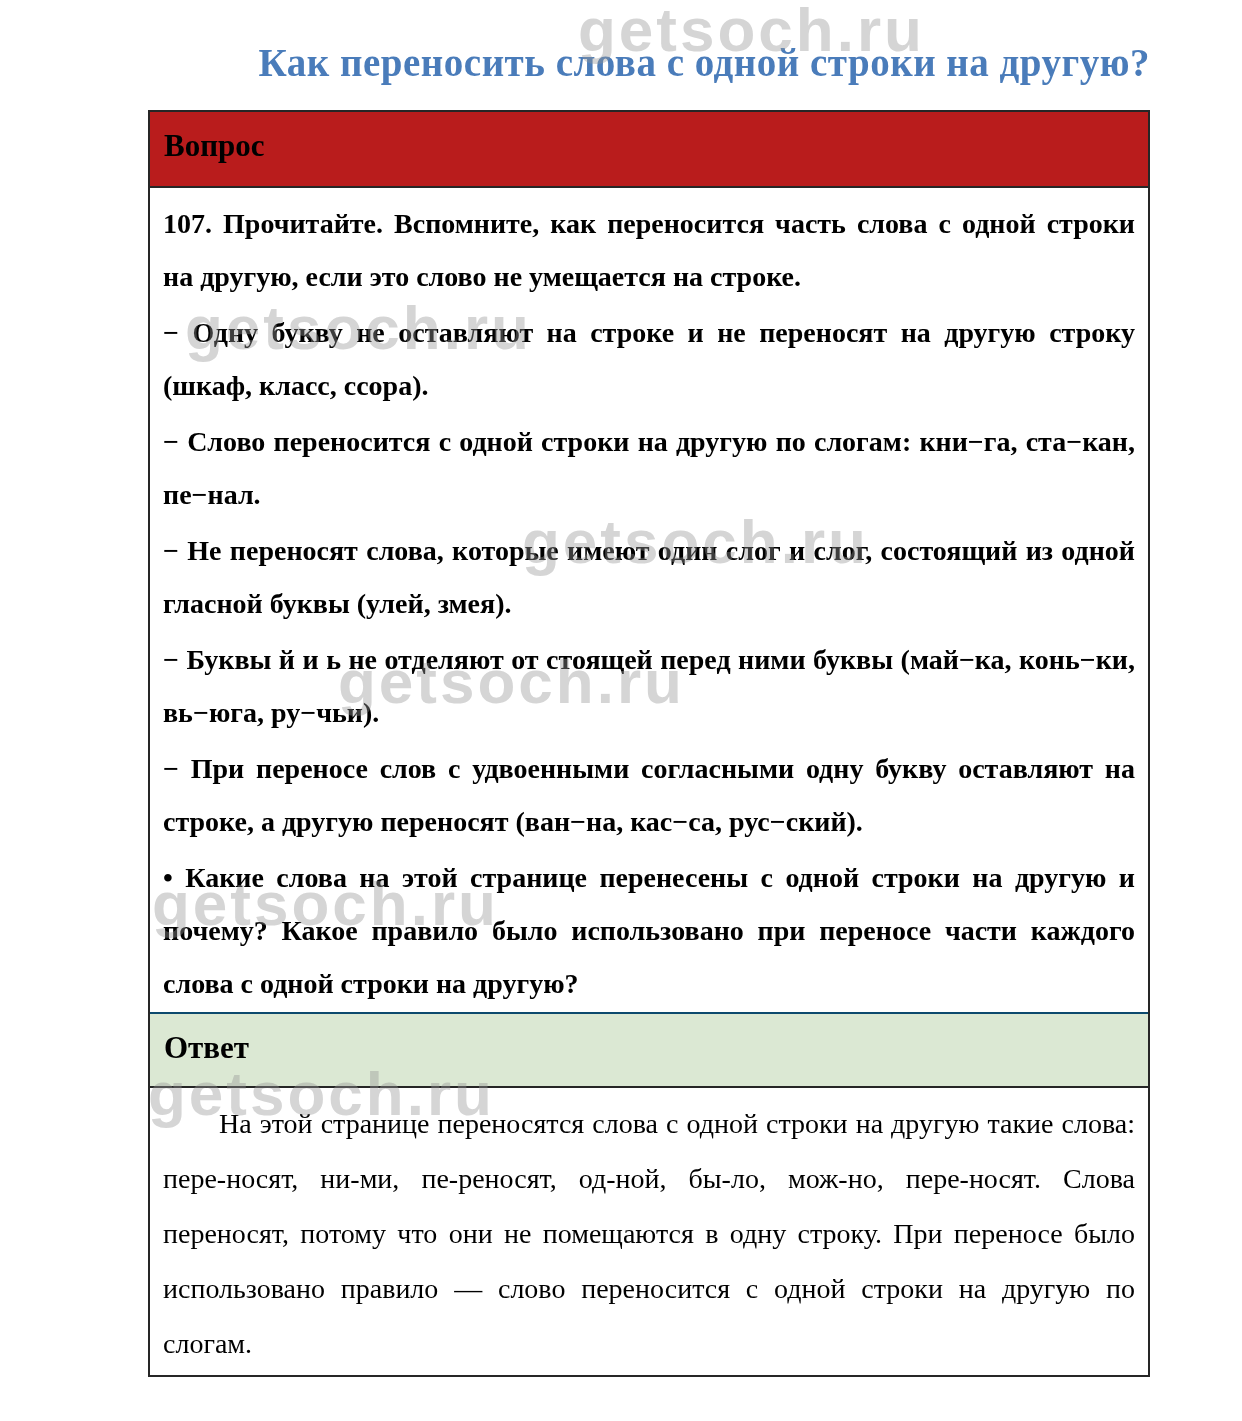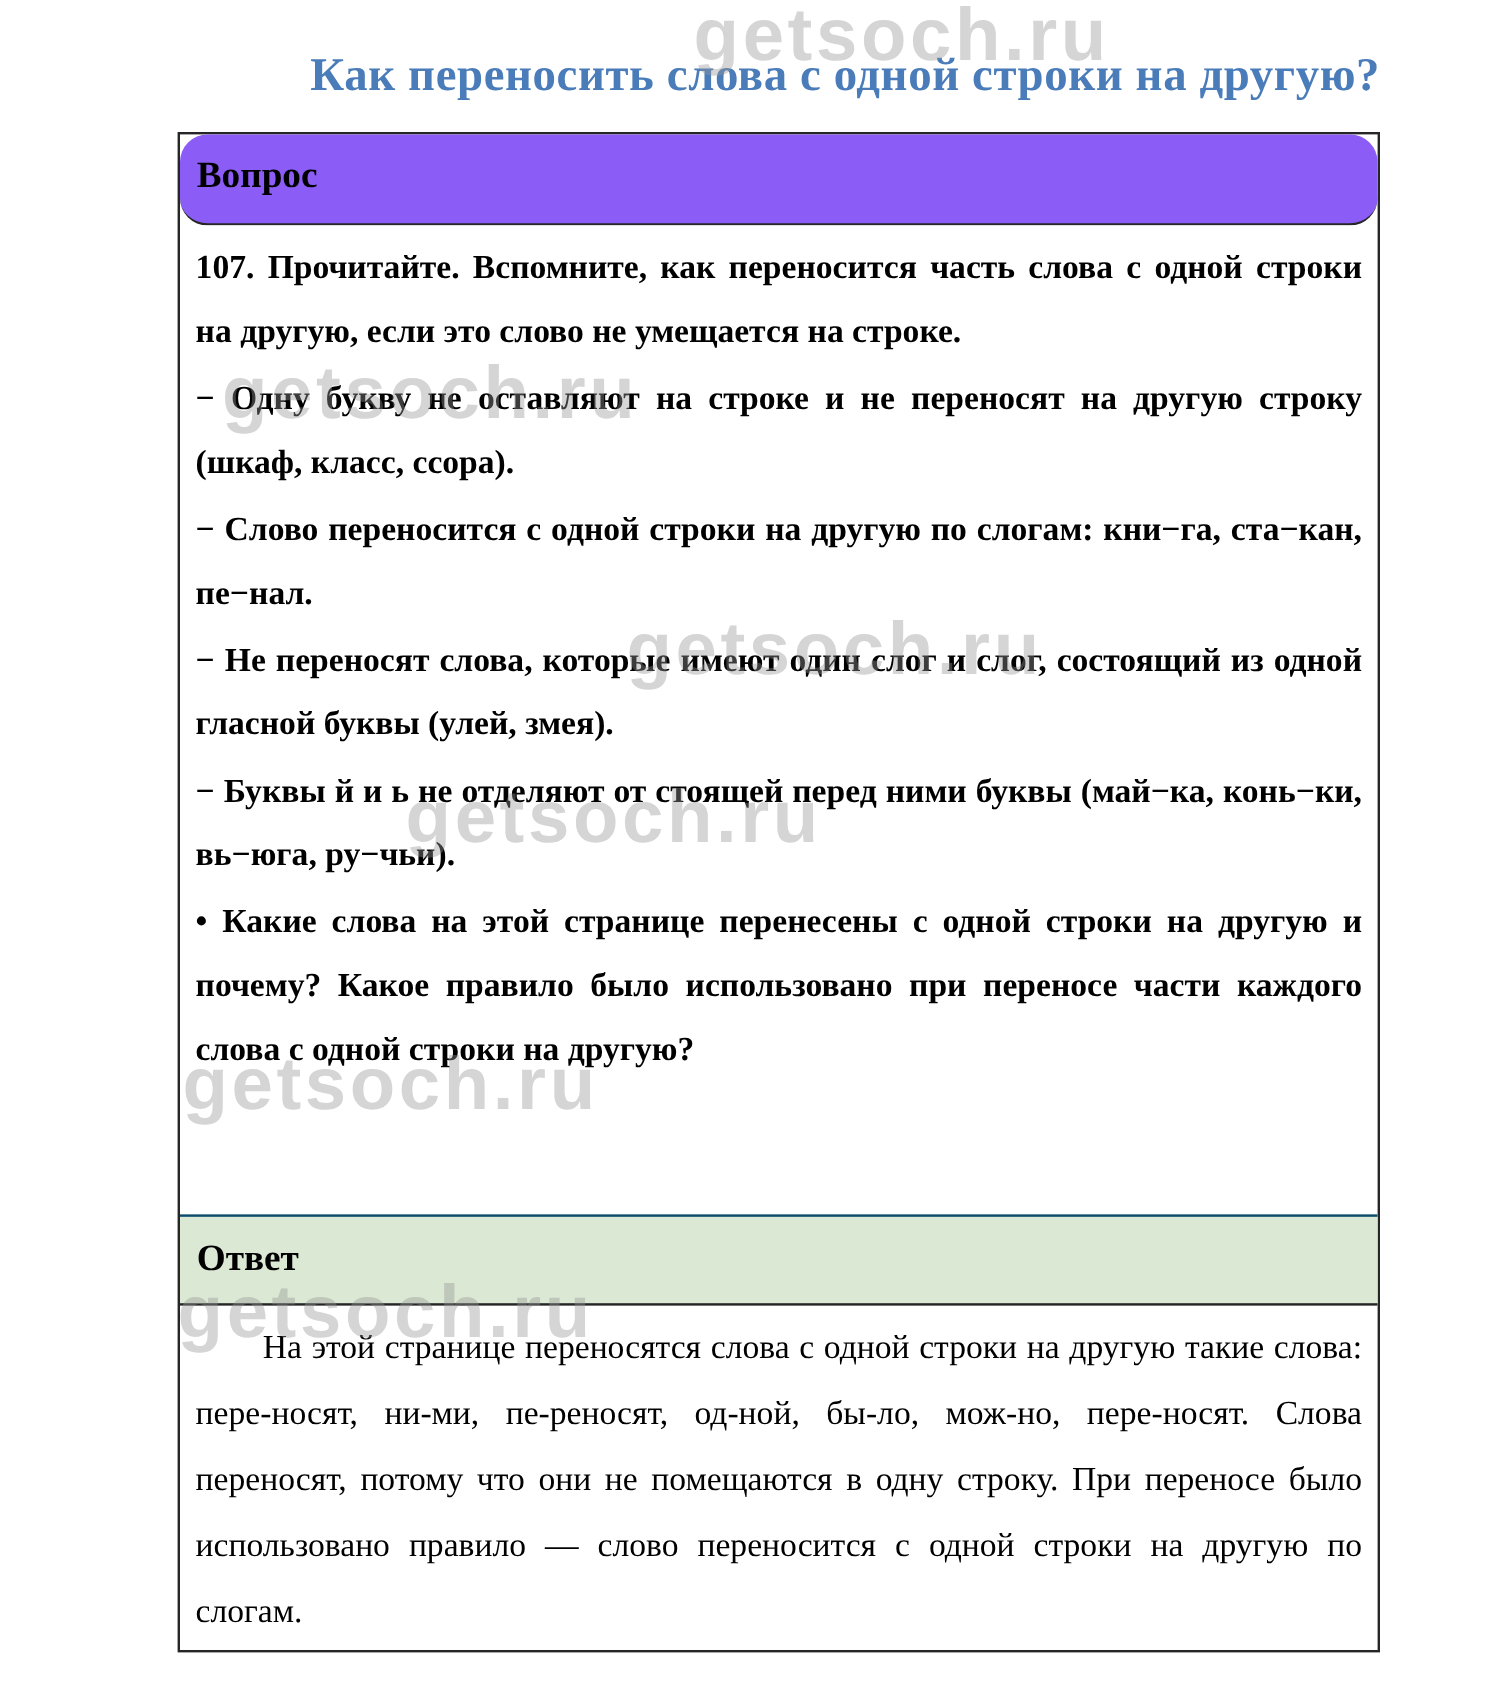--- a/index.html
+++ b/index.html
@@ -38,21 +38,21 @@
     z-index: 1;
   }
   .row-header {
     height: 76px;
     padding: 16px 14px 0 14px;
     font-size: 31px;
     font-weight: bold;
     border-bottom: 2px solid #262626;
     overflow: hidden;
   }
-  .q-header { background: #8b5cf6; border-radius: 23px; }
+  .q-header { background: #b91c1c; }
   .a-header { background: #dbe8d3; border-top: 2px solid #0c4a6e; }
 
   .q-body {
     height: 824px;
     padding: 9px 13px 6px 13px;
     overflow: hidden;
   }
   .q-body p {
     font-size: 28px;
     font-weight: bold;
@@ -100,20 +100,21 @@
 <div class="qa-table">
 
   <div class="row-header q-header">Вопрос</div>
 
   <div class="q-body">
     <p>107. Прочитайте. Вспомните, как переносится часть слова с одной строки на другую, если это слово не умещается на строке.</p>
     <p>− Одну букву не оставляют на строке и не переносят на другую строку (шкаф, класс, ссора).</p>
     <p>− Слово переносится с одной строки на другую по слогам: кни−га, ста−кан, пе−нал.</p>
     <p>− Не переносят слова, которые имеют один слог и слог, состоящий из одной гласной буквы (улей, змея).</p>
     <p>− Буквы й и ь не отделяют от стоящей перед ними буквы (май−ка, конь−ки, вь−юга, ру−чьи).</p>
+    <p>− При переносе слов с удвоенными согласными одну букву оставляют на строке, а другую переносят (ван−на, кас−са, рус−ский).</p>
     <p>• Какие слова на этой странице перенесены с одной строки на другую и почему? Какое правило было использовано при переносе части каждого слова с одной строки на другую?</p>
   </div>
 
   <div class="row-header a-header">Ответ</div>
 
   <div class="a-body">
     <p>На этой странице переносятся слова с одной строки на другую такие слова: пере-носят, ни-ми, пе-реносят, од-ной, бы-ло, мож-но, пере-носят. Слова переносят, потому что они не помещаются в одну строку. При переносе было использовано правило — слово переносится с одной строки на другую по слогам.</p>
   </div>
 
 </div>

